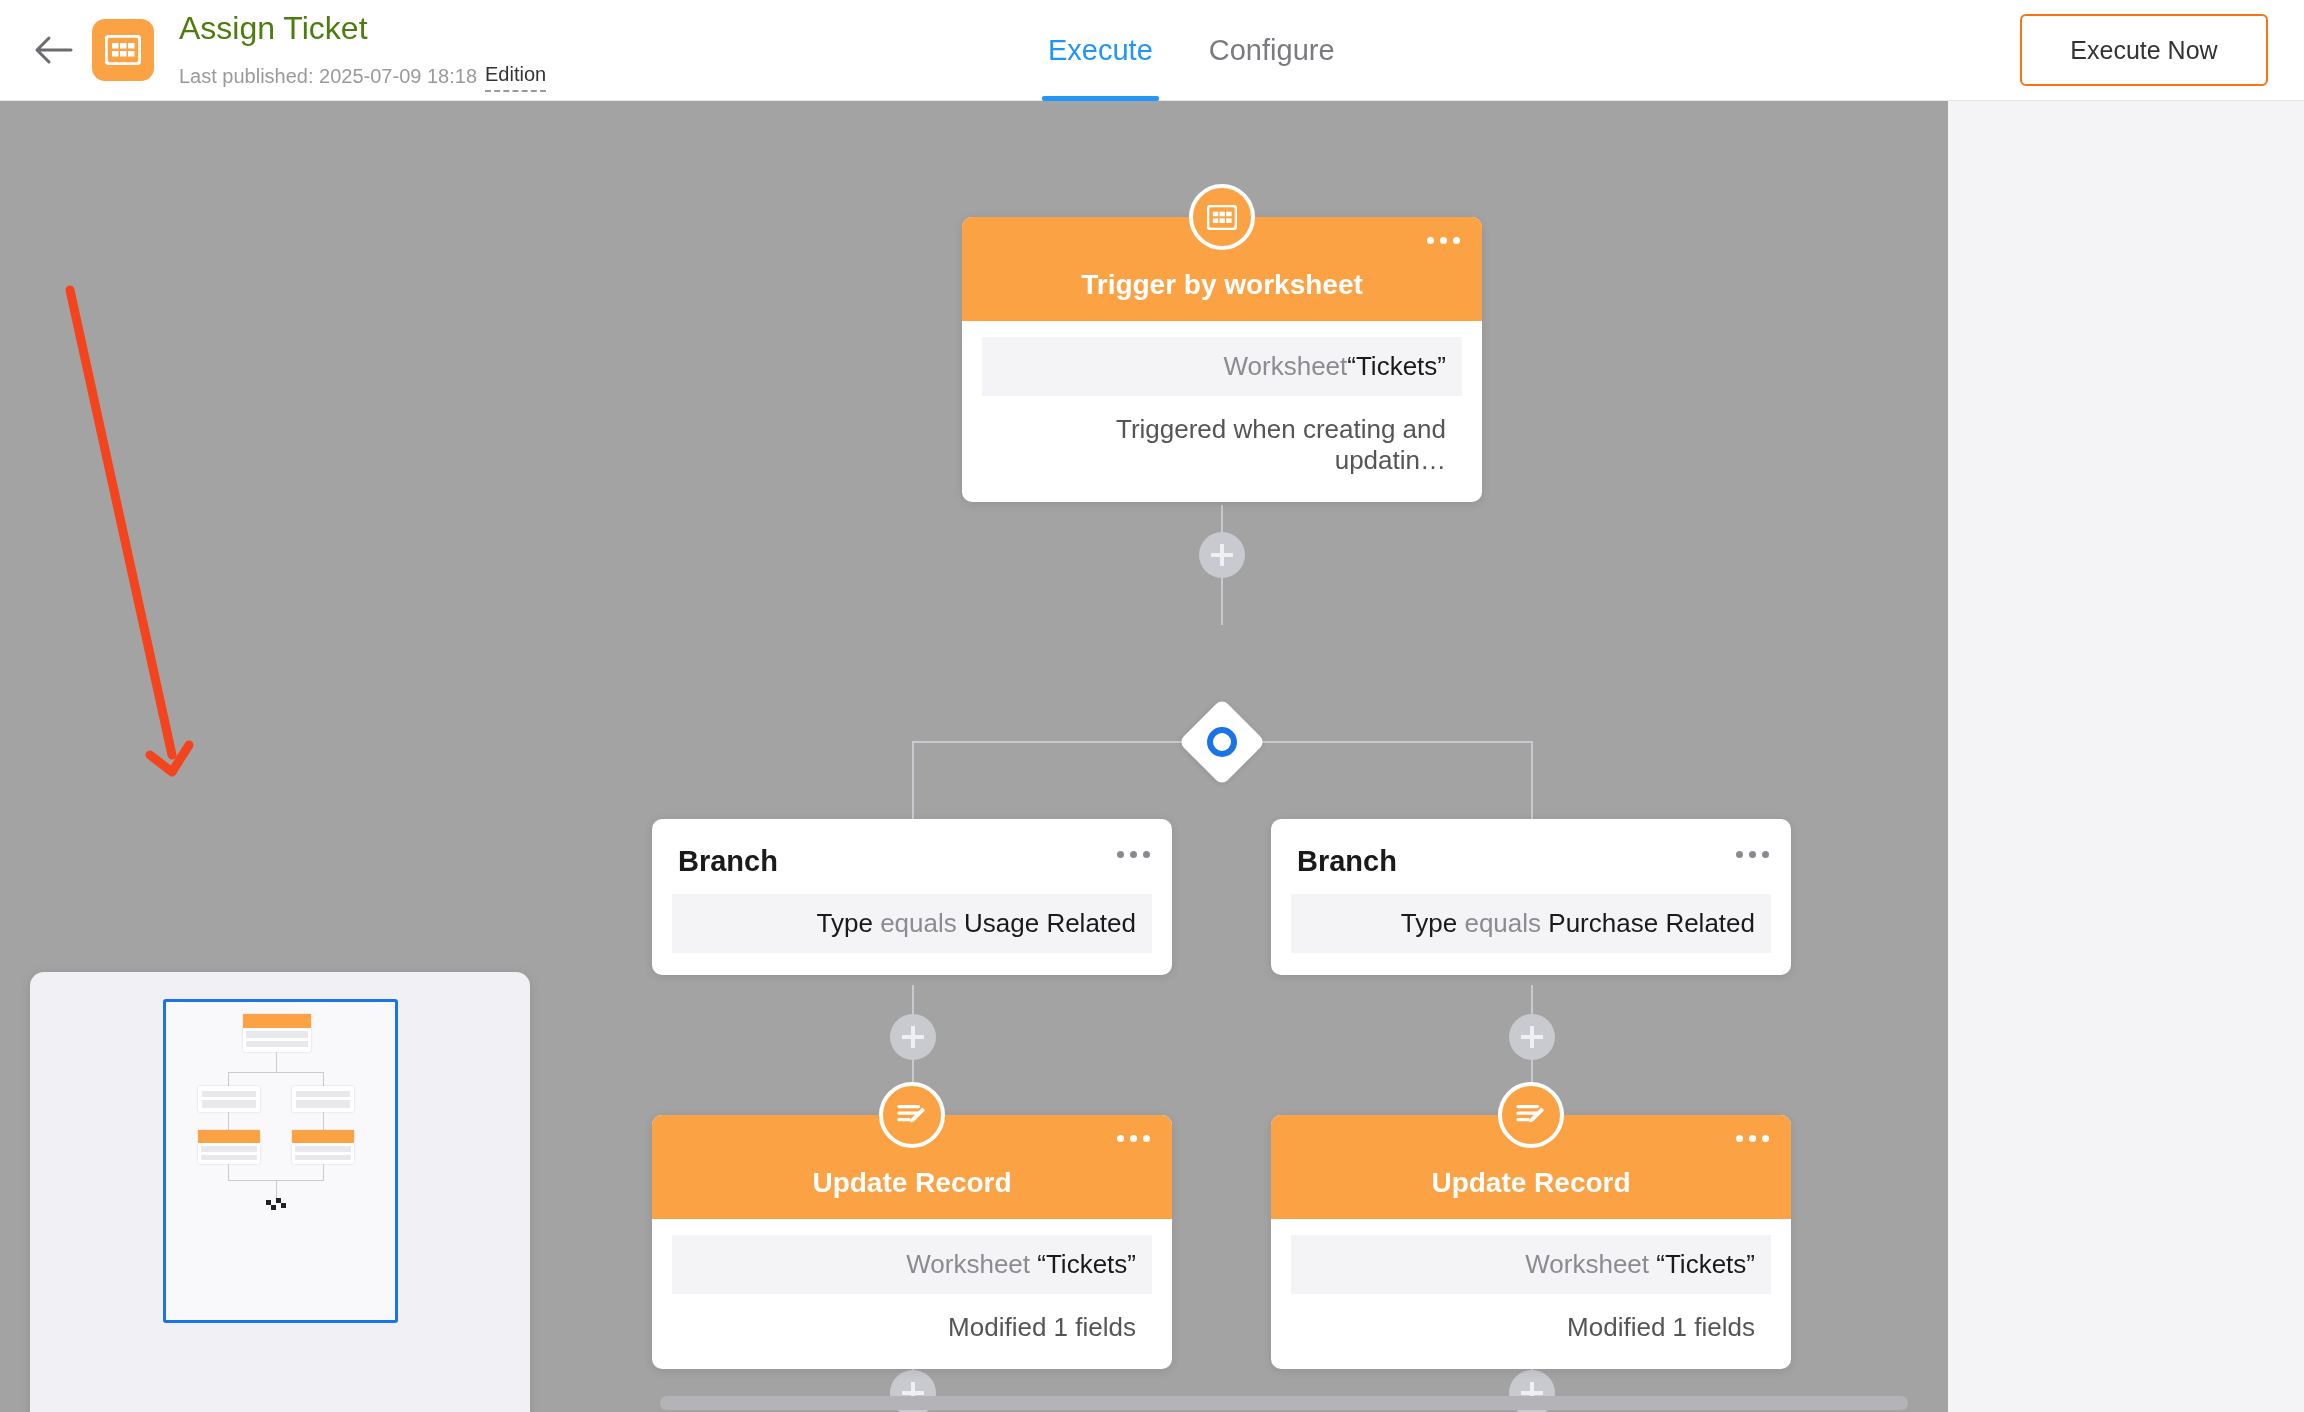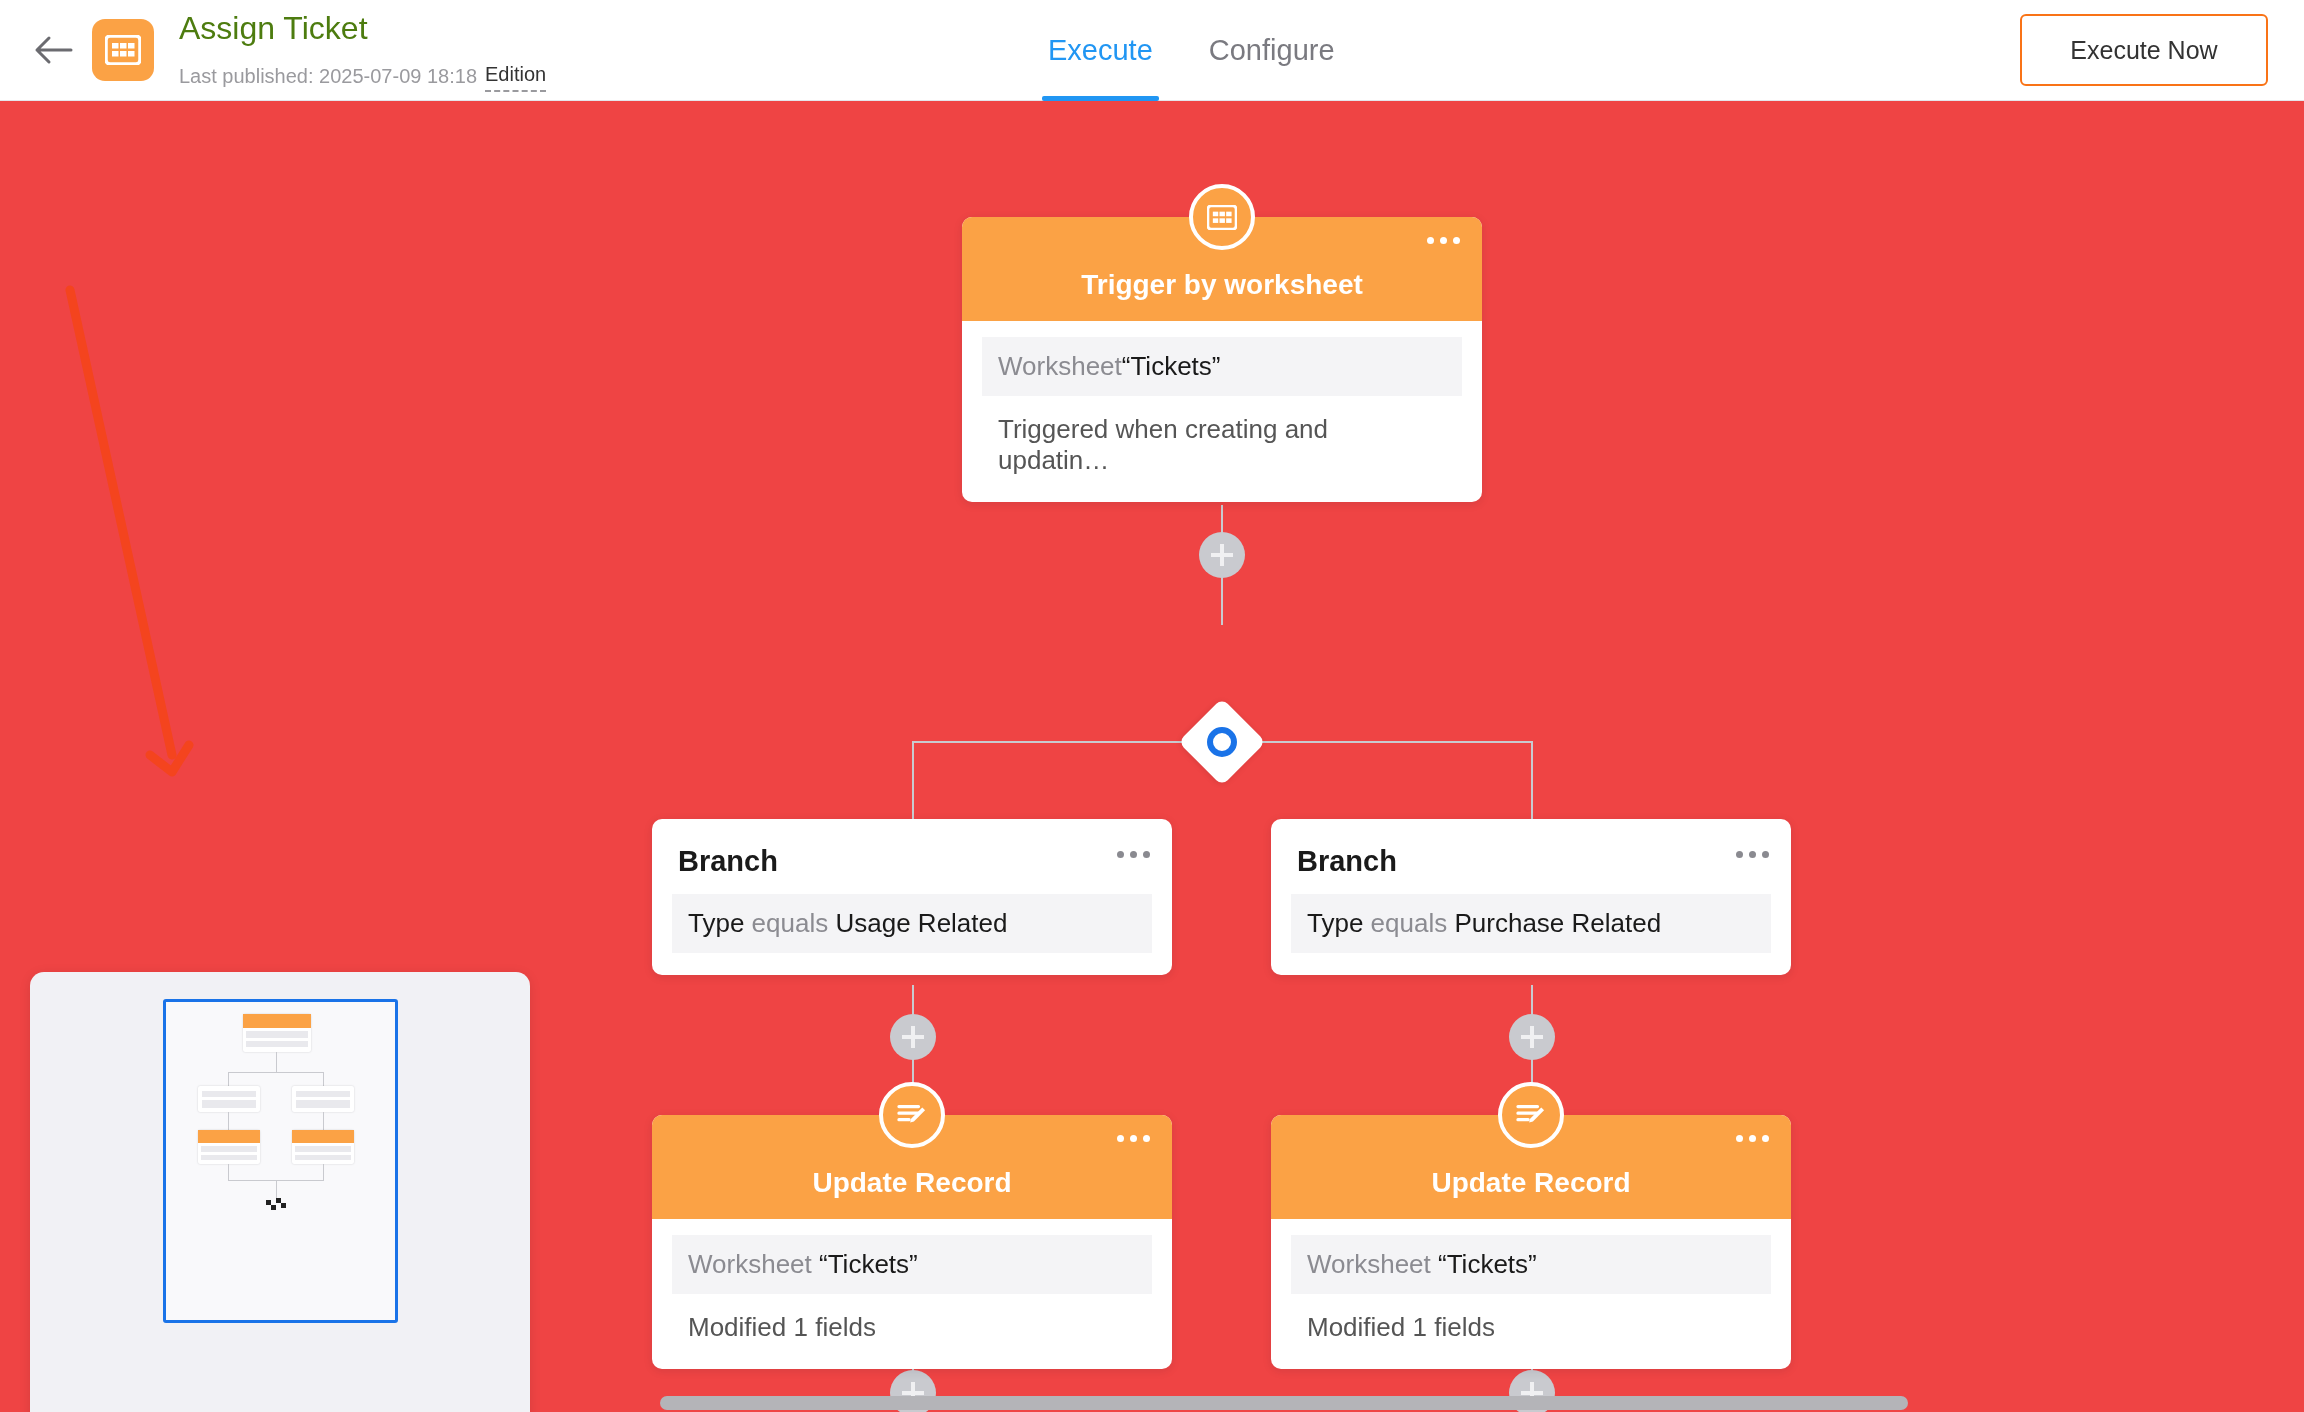--- a/index.html
+++ b/index.html
@@ -71,42 +71,42 @@
              display: flex; align-items: center; justify-content: center; cursor: pointer; }
 
   
   .annot-ring {
     position: absolute; left: 14px; top: 113px; width: 80px; height: 80px;
     border: 5px solid #f4441e; border-radius: 42px; pointer-events: none;
   }
   .annot-arrow { position: absolute; left: 0; top: 0; width: 2304px; height: 1412px; pointer-events: none; }
 
   
-  .canvas { position: absolute; left: 0; top: 101px; width: 2304px; height: 1311px; background: #ef4444; overflow: hidden; }
+  .canvas { position: absolute; left: 0; top: 101px; width: 1948px; height: 1311px; background: #a3a3a3; overflow: hidden; }
 
   .node { position: absolute; border-radius: 10px; background: #fff;
           box-shadow: 0 2px 10px rgba(20,20,40,.10); }
 
   .node-head {
     height: 104px; border-radius: 10px 10px 0 0; background: #fba245;
     display: flex; align-items: flex-end; justify-content: center; position: relative;
   }
   .node-head .title {
     font-size: 28px; font-weight: bold; color: #fff; padding-bottom: 20px;
   }
   .node-badge {
     position: absolute; left: 50%; top: -33px; transform: translateX(-50%);
     width: 66px; height: 66px; border-radius: 50%; background: #fba245;
     border: 4px solid #fff; display: flex; align-items: center; justify-content: center;
   }
   .dots { position: absolute; right: 22px; top: 20px; display: flex; gap: 6px; cursor: pointer; }
   .dots i { width: 7px; height: 7px; border-radius: 50%; background: #fff; display: block; }
   .dots.dark i { background: #8a8a90; }
 
-  .node-body { padding: 16px 0 26px 0; }
+  .node-body { padding: 16px 0 26px 0; text-align: right; }
   .row-gray {
     background: #f4f4f6; margin: 0 20px; padding: 14px 16px; font-size: 26px;
     color: #1a1a1a; white-space: nowrap; overflow: hidden; text-overflow: ellipsis;
   }
   .row-gray .lbl { color: #8b8b91; }
   .row-plain { padding: 18px 36px 0 36px; font-size: 26px; color: #555; }
 
   
   .branch-head { padding: 26px 22px 0 26px; position: relative; }
   .branch-head .title { font-size: 29px; font-weight: bold; color: #1a1a1a; }

